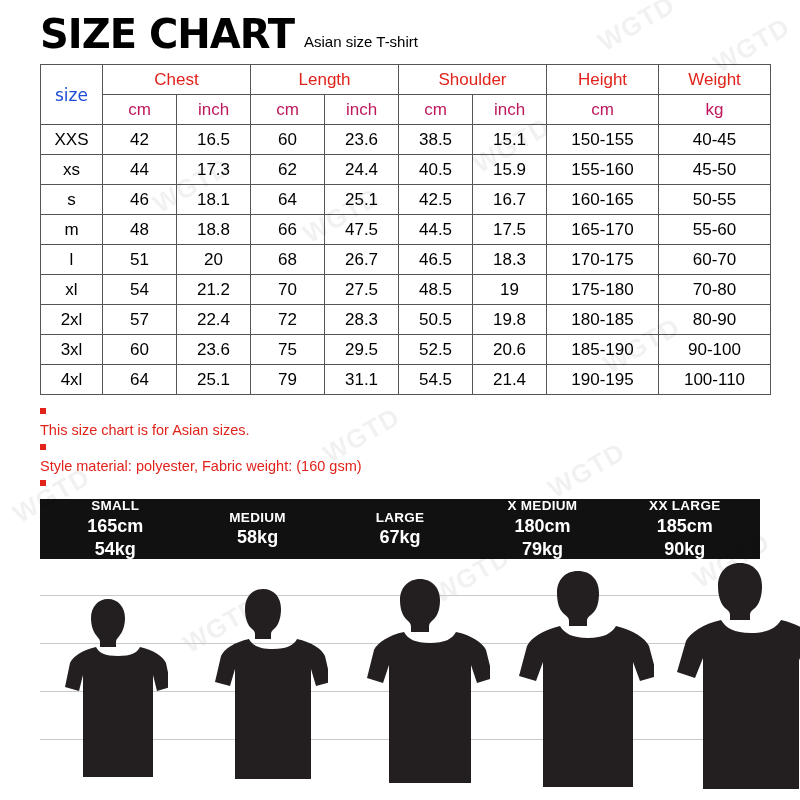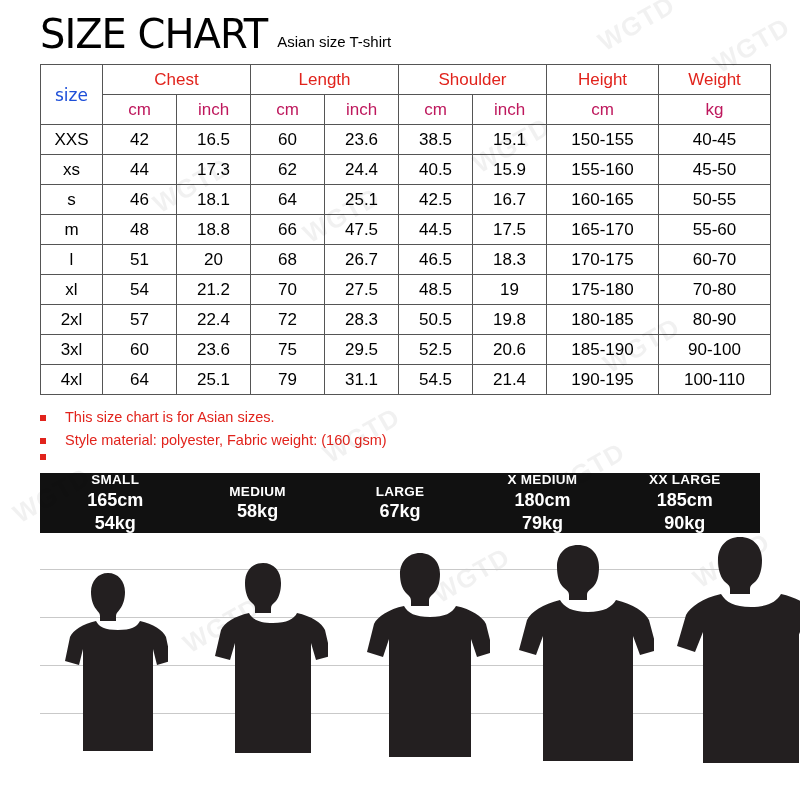--- a/index.html
+++ b/index.html
@@ -25,21 +25,21 @@
 
   
   .header {
     display: flex;
     align-items: flex-end;
     gap: 10px;
     margin-bottom: 10px;
   }
   .header-title {
     font-size: 40px;
-    font-weight: normal;
+    font-weight: bold;
     letter-spacing: -1px;
     line-height: 1;
     font-family: "DejaVu Sans", sans-serif;
   }
   .header-sub {
     font-size: 15px;
     font-weight: normal;
     padding-bottom: 4px;
     letter-spacing: 0px;
   }
@@ -85,24 +85,25 @@
   .col-wide { width: 112px; }
 
   
   .notes {
     margin-top: 14px;
     margin-bottom: 12px;
   }
   .note {
     display: flex;
     align-items: baseline;
-    gap: 19px;
+    gap: 7px;
     font-size: 14.5px;
     color: #e1231c;
     margin-bottom: 7px;
+    flex-direction: column;
   }
   .note .bullet {
     display: inline-block;
     width: 6px;
     height: 6px;
     background: #e1231c;
     flex: 0 0 auto;
     position: relative;
     top: -1px;
   }

